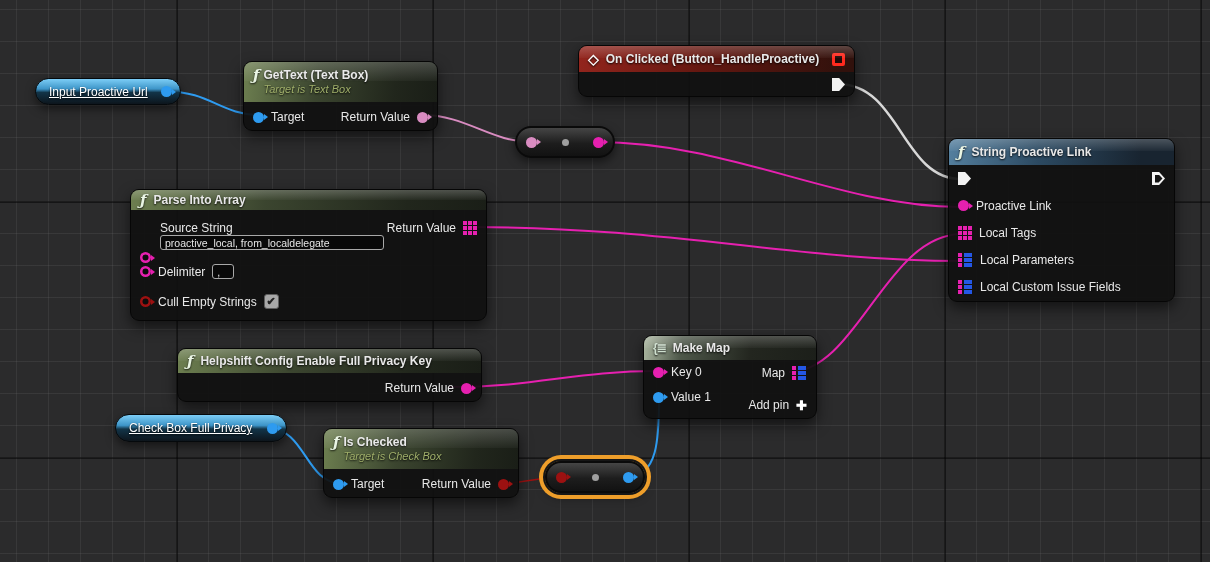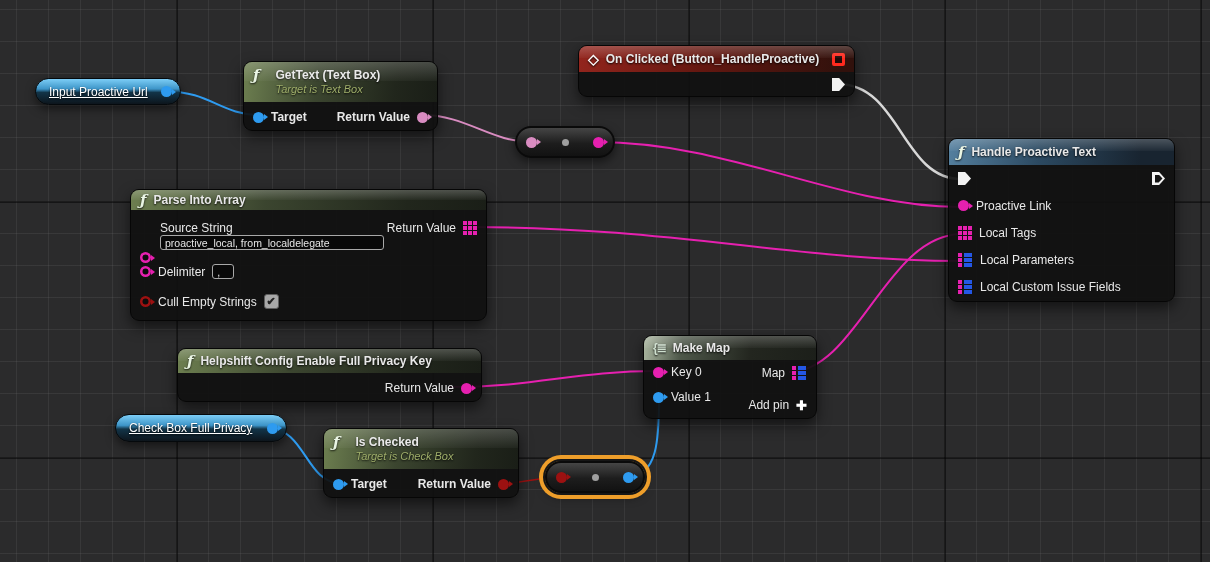--- a/index.html
+++ b/index.html
@@ -30,42 +30,42 @@
     height:26px; border-radius:8px 8px 0 0; position:relative; overflow:hidden;
     display:flex; align-items:center; gap:7px; padding:0 9px;
     font-weight:bold; text-shadow:0 1px 2px rgba(0,0,0,0.9);
   }
   .hdr::before {
     content:""; position:absolute; inset:0 0 52% 0; pointer-events:none;
     background:linear-gradient(180deg, rgba(255,255,255,0.22), rgba(255,255,255,0.03));
   }
   .hdr2 {
     height:40px; border-radius:8px 8px 0 0; position:relative; overflow:hidden;
-    display:grid; grid-template-columns:auto 1fr; column-gap:16px; align-content:center;
+    display:grid; grid-template-columns:auto 1fr; column-gap:4px; align-content:center;
     padding:3px 9px; font-weight:bold; text-shadow:0 1px 2px rgba(0,0,0,0.9);
   }
   .hdr2::before {
     content:""; position:absolute; inset:0 0 52% 0; pointer-events:none;
     background:linear-gradient(180deg, rgba(255,255,255,0.20), rgba(255,255,255,0.03));
   }
   .green { background:linear-gradient(97deg,#6d7f50 0%,#3b452f 38%,#21261c 78%,#1a1e17 100%); }
   .blue  { background:linear-gradient(97deg,#55809f 0%,#2c4a62 40%,#182430 85%); }
   .red   { background:linear-gradient(97deg,#93251d 0%,#641710 45%,#31110c 95%); }
   .mm    { background:linear-gradient(97deg,#aab6a0 0%,#4e584a 22%,#23261f 62%,#1c1f1a 100%); }
   .sub { grid-column:2; font-weight:normal; font-style:italic; font-size:11px; color:#9fae6a; line-height:1.1; }
   .fi  { font-family:"DejaVu Serif", serif; font-style:italic; font-weight:bold; font-size:15px; color:#e9f5e3; line-height:1; }
   .mkic{ font-size:12px; font-weight:bold; color:#cfe0cf; letter-spacing:-1px; }
   .evic{ font-size:14px; font-weight:bold; color:#ffffff; line-height:1; }
   .dele{ width:13px; height:13px; border:3px solid #ff2a1e; background:#200a08; border-radius:2px; margin-left:auto; flex:none; }
 
   .row { display:flex; align-items:center; gap:7px; height:27px; padding:0 9px; }
   .row.r { justify-content:flex-end; }
   .row.sp { justify-content:space-between; }
   .split { display:flex; justify-content:space-between; align-items:center; height:30px; padding:0 9px; }
-  .grp { display:flex; align-items:center; gap:7px;font-weight:bold; }
+  .grp { display:flex; align-items:center; gap:7px; }
   .abs { position:absolute; display:flex; align-items:center; gap:7px; }
 
   .pc { width:11px; height:11px; border-radius:50%; background:var(--c); position:relative; flex:none; }
   .pc::after { content:""; position:absolute; left:11px; top:2.5px; border:3px solid transparent; border-left:4px solid var(--c); }
   .pc.o { background:rgba(0,0,0,0.3); box-shadow:inset 0 0 0 2.5px var(--c); }
 
   .xp { width:13px; height:13px; flex:none; position:relative; background:#f2f2f2;
         clip-path:polygon(0 0,55% 0,100% 50%,55% 100%,0 100%); }
   .xp.o::after { content:""; position:absolute; inset:2.5px; background:#121212;
         clip-path:polygon(0 0,52% 0,100% 50%,52% 100%,0 100%); }
@@ -156,21 +156,21 @@
 
   <div class="rr" style="left:515px;top:126px;width:100px;height:32px">
     <span class="pc" style="--c:var(--textpin)"></span>
     <span class="dot"></span>
     <span class="pc" style="--c:var(--string)"></span>
   </div>
 
   <div class="node" style="left:948px;top:138px;width:227px;height:164px">
     <div class="hdr blue">
       <span class="fi">ƒ</span>
-      <span>Handle Proactive Text</span>
+      <span>String Proactive Link</span>
     </div>
     <div class="row sp">
       <span class="xp"></span>
       <span class="xp o"></span>
     </div>
     <div class="row">
       <span class="pc" style="--c:var(--string)"></span>
       <span class="lbl">Proactive Link</span>
     </div>
     <div class="row">

